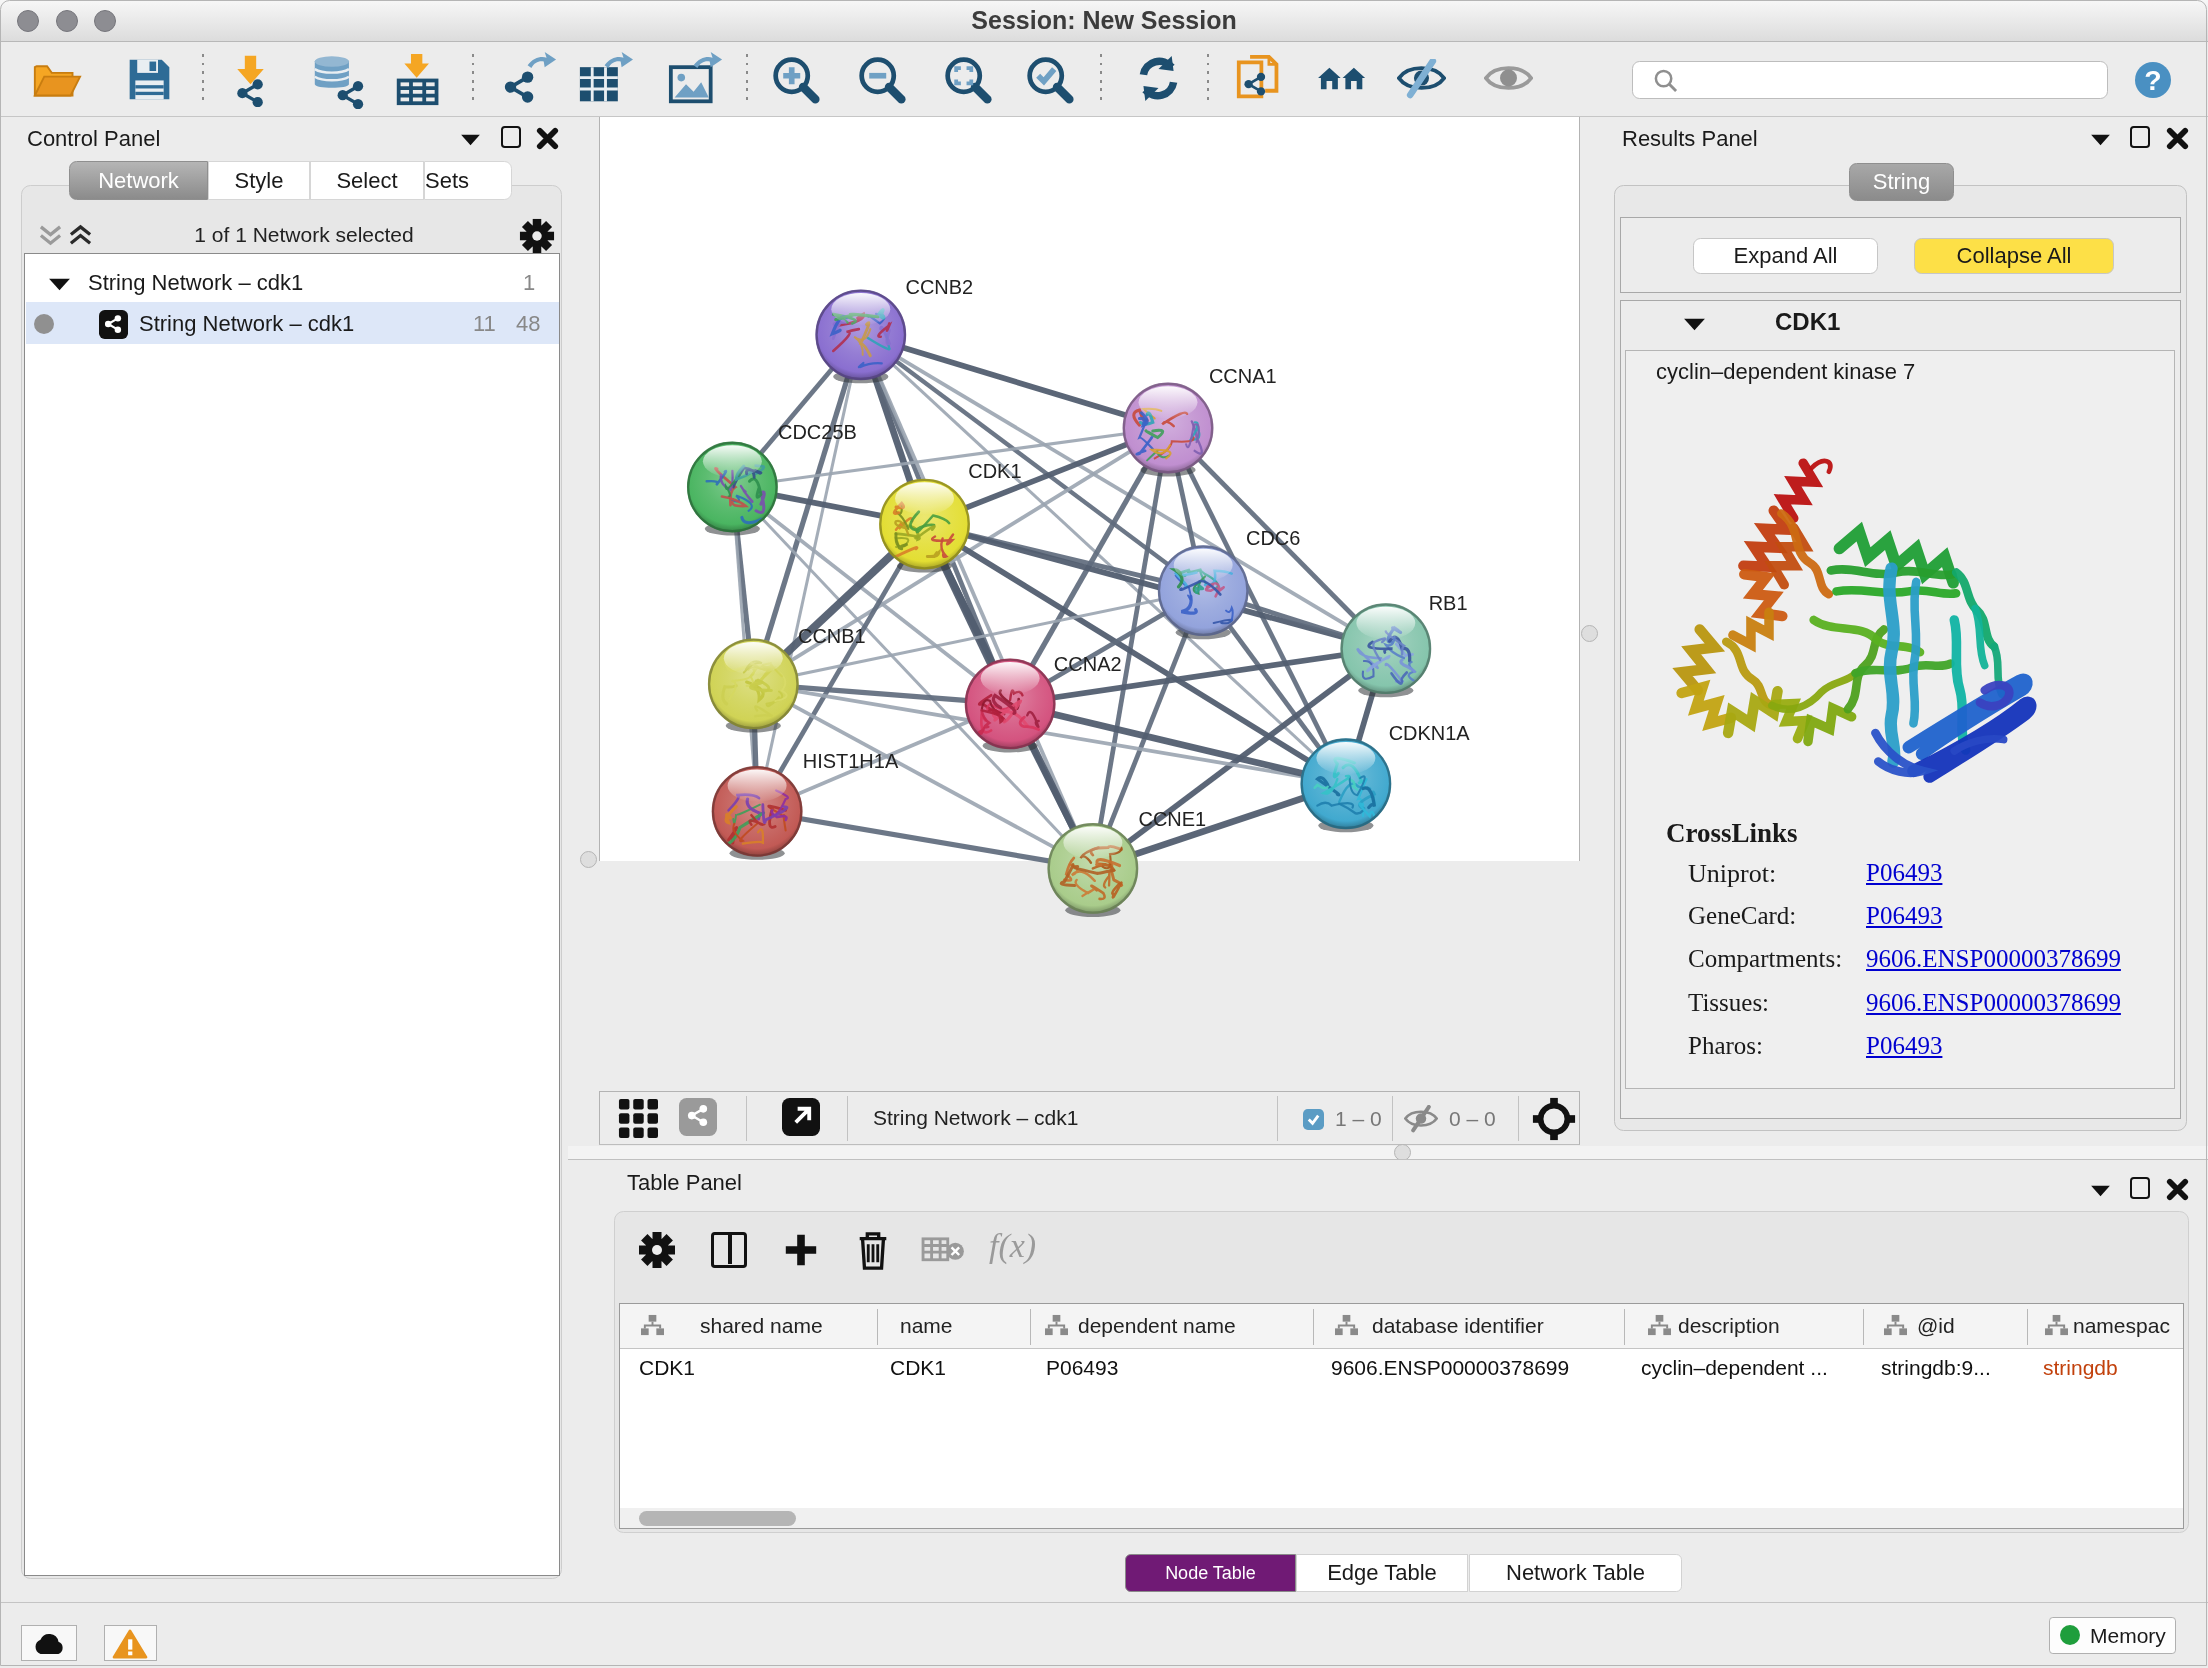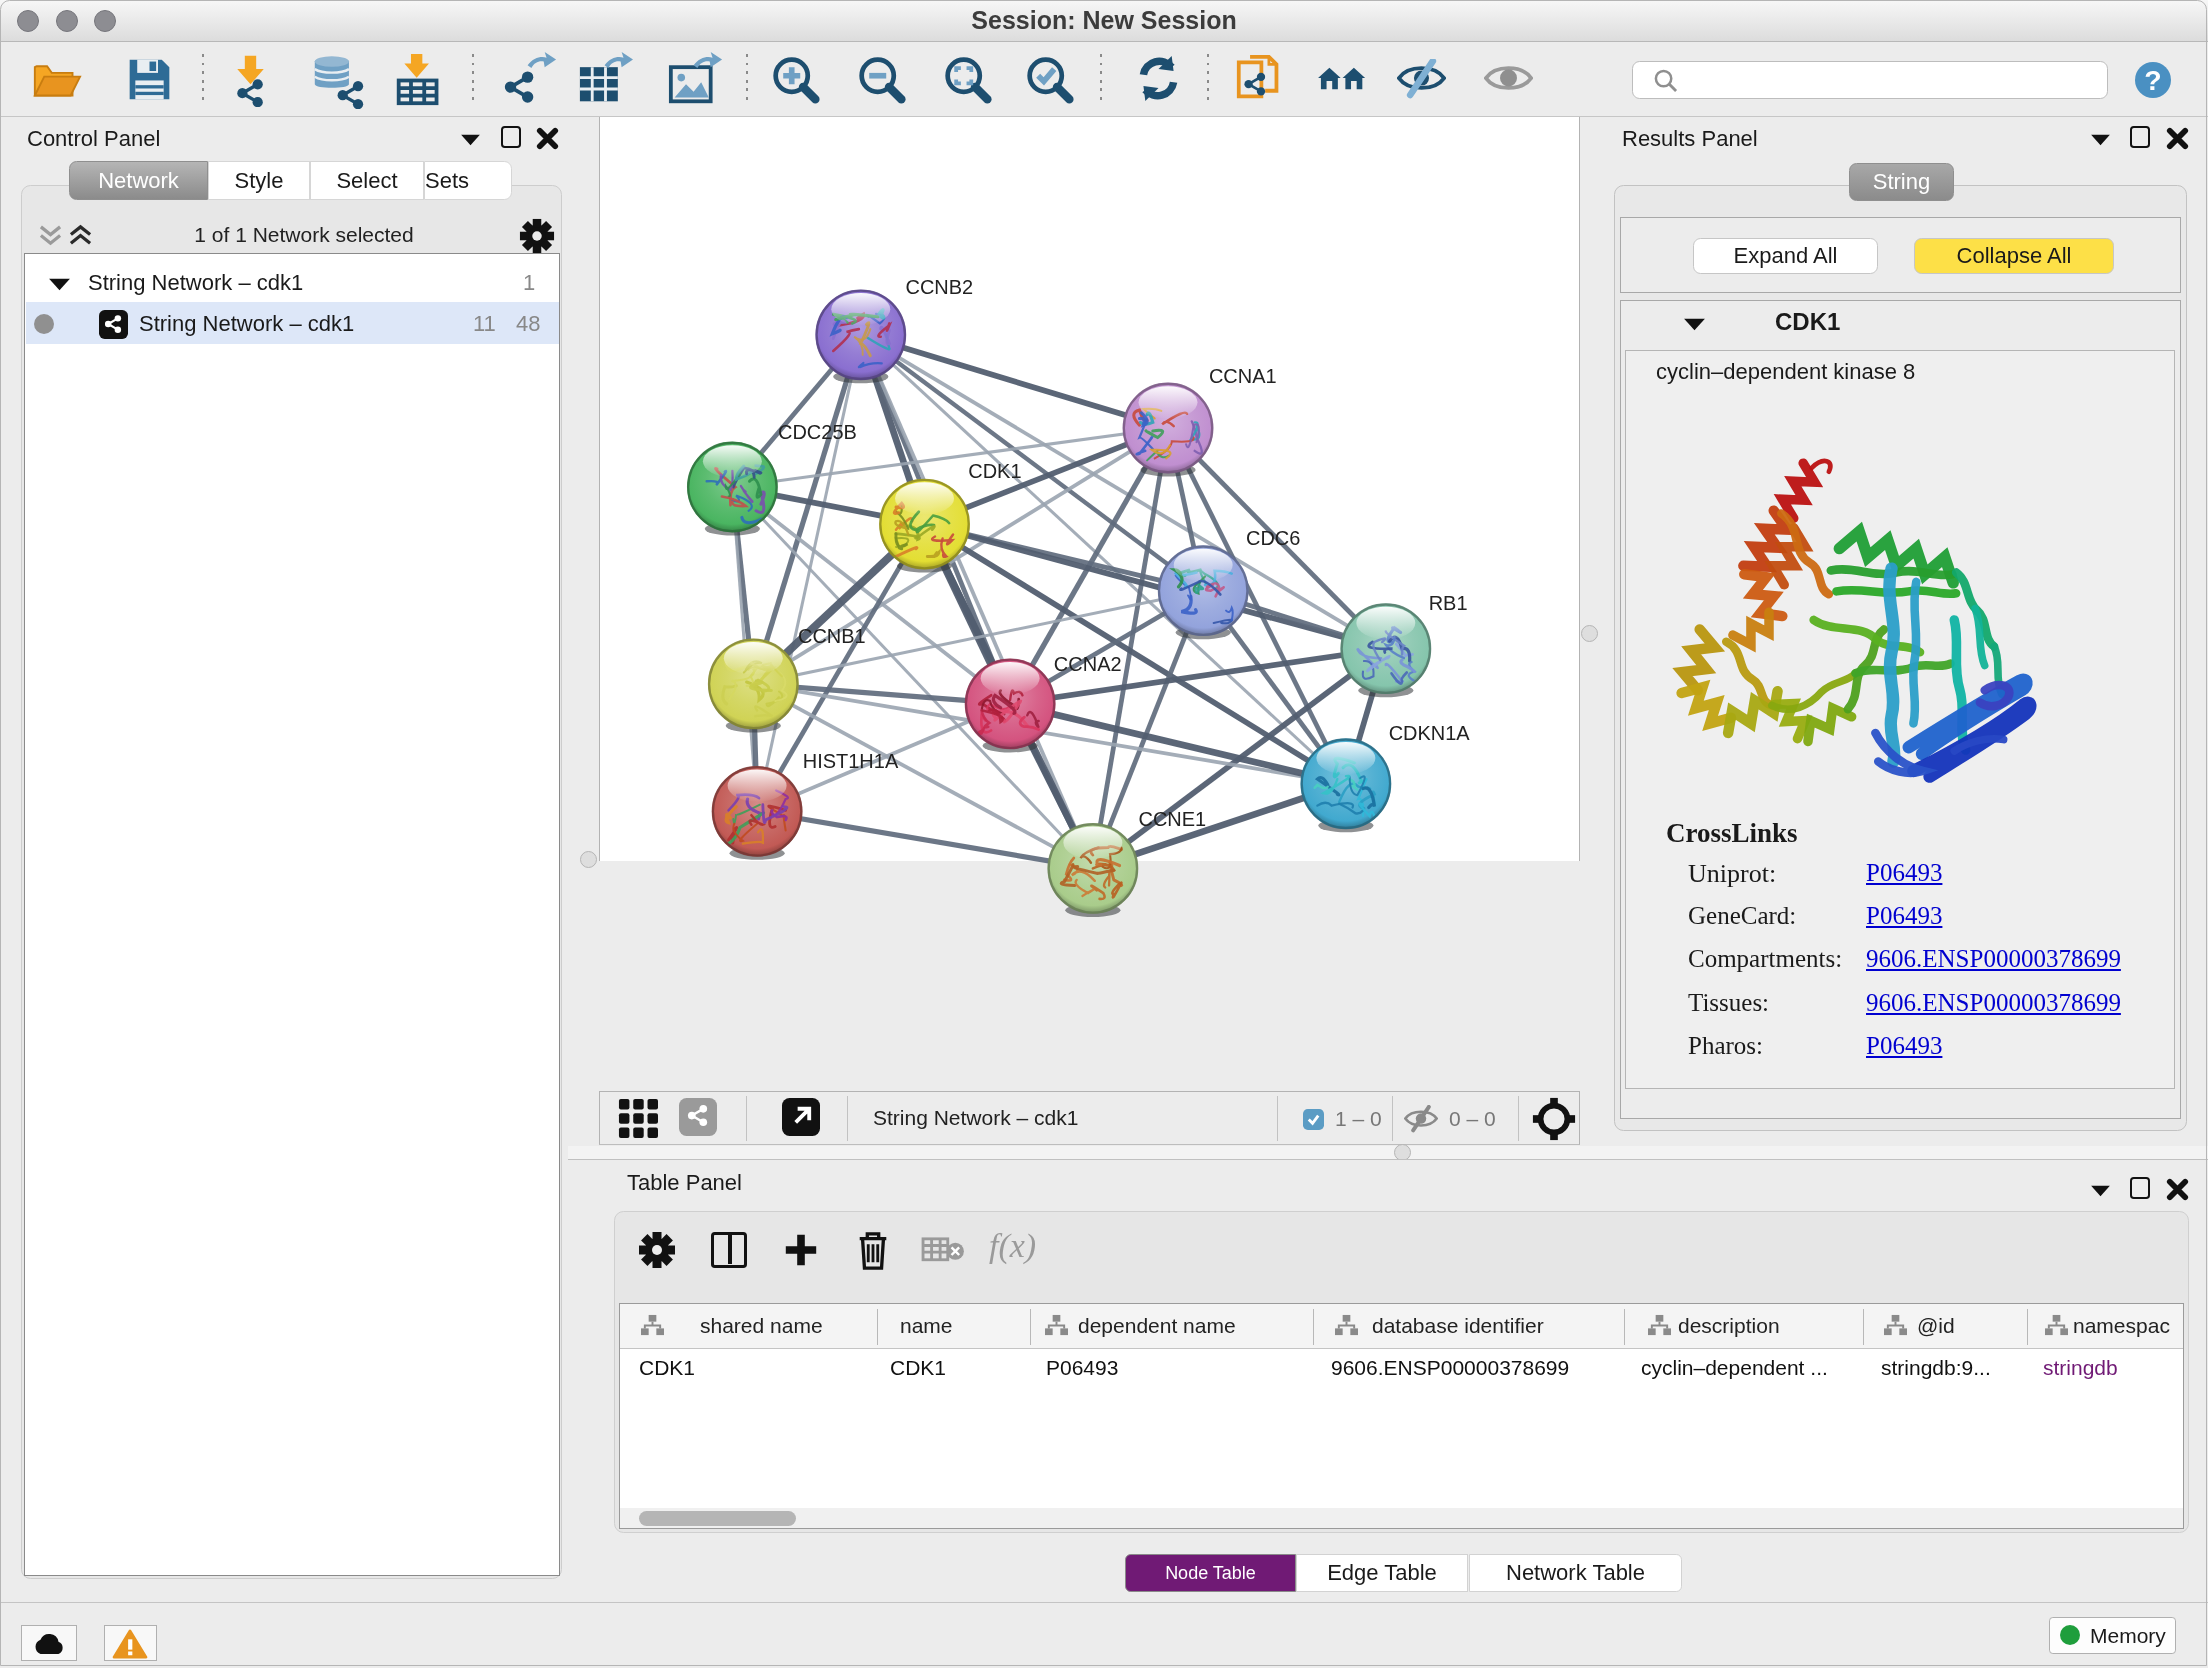--- a/index.html
+++ b/index.html
@@ -693,21 +693,21 @@
 <div class="abs" style="left:1849px;top:163px;width:105px;height:38px;background:linear-gradient(#a8a8a8,#8b8b8b);border:1px solid #8f8f8f;border-radius:7.6px;color:#fff;font-size:22px;text-align:center;line-height:36px">String</div>
 <div class="abs" style="left:1620px;top:217px;width:561px;height:76px;background:#ececec;border:1px solid #a8a8a8"></div>
 <div class="abs" style="left:1693px;top:238px;width:185px;height:36px;background:#fff;border:1px solid #c6c6c6;border-radius:7.6px;font-size:22px;text-align:center;line-height:34px">Expand All</div>
 <div class="abs" style="left:1914px;top:238px;width:200px;height:36px;background:#fde047;border:1px solid #c6c6c6;border-radius:7.6px;font-size:22px;text-align:center;line-height:34px">Collapse All</div>
 <div class="abs" style="left:1620px;top:300px;width:561px;height:819px;background:#ececec;border:1px solid #a8a8a8"></div>
 <svg class="abs" style="left:1682px;top:316px" width="25" height="17" viewBox="0 0 26 18">
     <path d="M2 3 L24 3 L13 15 Z" fill="#111"></path>
   </svg>
 <div class="abs" style="left:1775px;top:308px;font-size:24px;font-weight:bold">CDK1</div>
 <div class="abs" style="left:1625px;top:350px;width:550px;height:739px;background:#efefef;border:1px solid #b5b5b5"></div>
-<div class="abs" style="left:1656px;top:359px;font-size:22px">cyclin–dependent kinase 8</div>
+<div class="abs" style="left:1656px;top:359px;font-size:22px">cyclin–dependent kinase 7</div>
 <svg class="abs" style="left:1669px;top:447px" width="371" height="342" viewBox="0 0 390 360">
     <path d="M141 17 L153 37 L130 36 L142 56 L119 55 L131 75" fill="none" stroke="#bb1111" stroke-width="10" stroke-linecap="round" stroke-opacity="0.95"></path>
     <path d="M150 22 C162 10 174 14 168 26" fill="none" stroke="#bb1111" stroke-width="5" stroke-linecap="round" stroke-opacity="0.95"></path>
     <path d="M110 67 L124 87 L100 86 L114 106 L89 105 L103 126 L78 125" fill="none" stroke="#c23d10" stroke-width="11" stroke-linecap="round" stroke-opacity="0.95"></path>
     <path d="M131 85 L143 105 L120 105 L132 125 L109 125 L121 145" fill="none" stroke="#c24d10" stroke-width="10" stroke-linecap="round" stroke-opacity="0.95"></path>
     <path d="M79 134 L102 137 L88 155 L110 157 L96 175 L119 178" fill="none" stroke="#cc5b12" stroke-width="11" stroke-linecap="round" stroke-opacity="0.95"></path>
     <path d="M118 70 C140 85 128 110 148 122 C162 130 155 148 168 155" fill="none" stroke="#cc6a12" stroke-width="9" stroke-linecap="round" stroke-opacity="0.95"></path>
     <path d="M105 174 L105 196 L86 186 L86 208 L67 198" fill="none" stroke="#c87f10" stroke-width="10" stroke-linecap="round" stroke-opacity="0.95"></path>
     <path d="M32 192 L48 211 L23 214 L39 234 L14 237 L30 256" fill="none" stroke="#b8960f" stroke-width="11" stroke-linecap="round" stroke-opacity="0.95"></path>
     <path d="M13 259 L35 253 L28 275 L50 269 L43 291 L65 285" fill="none" stroke="#c2a312" stroke-width="11" stroke-linecap="round" stroke-opacity="0.95"></path>
@@ -836,21 +836,21 @@
 <div class="abs" style="left:1313px;top:1309px;width:1px;height:36px;background:#b8b8b8"></div>
 <div class="abs" style="left:1624px;top:1309px;width:1px;height:36px;background:#b8b8b8"></div>
 <div class="abs" style="left:1863px;top:1309px;width:1px;height:36px;background:#b8b8b8"></div>
 <div class="abs" style="left:2027px;top:1309px;width:1px;height:36px;background:#b8b8b8"></div>
 <div class="abs" style="left:639px;top:1356px;font-size:21px;color:#111">CDK1</div>
 <div class="abs" style="left:890px;top:1356px;font-size:21px;color:#111">CDK1</div>
 <div class="abs" style="left:1046px;top:1356px;font-size:21px;color:#111">P06493</div>
 <div class="abs" style="left:1331px;top:1356px;font-size:21px;color:#111">9606.ENSP00000378699</div>
 <div class="abs" style="left:1641px;top:1356px;font-size:21px;color:#111">cyclin–dependent ...</div>
 <div class="abs" style="left:1881px;top:1356px;font-size:21px;color:#111">stringdb:9...</div>
-<div class="abs" style="left:2043px;top:1356px;font-size:21px;color:#701a75">stringdb</div>
+<div class="abs" style="left:2043px;top:1356px;font-size:21px;color:#c2410c">stringdb</div>
 <div class="abs" style="left:620px;top:1508px;width:1563px;height:20px;background:#f0f0f0"></div>
 <div class="abs" style="left:639px;top:1511px;width:157px;height:15px;background:#b5b5b5;border-radius:7.6px"></div>
 <div class="abs" style="left:1125px;top:1554px;width:171px;height:38px;background:#701a75;border:1px solid #8a8a8a;border-radius:5.7px 0 0 5.7px;color:#fff;font-size:18px;text-align:center;line-height:36px">Node Table</div>
 <div class="abs" style="left:1296px;top:1554px;width:172px;height:38px;background:#fff;border:1px solid #d2d2d2;font-size:22px;text-align:center;line-height:36px">Edge Table</div>
 <div class="abs" style="left:1469px;top:1554px;width:213px;height:38px;background:#fff;border:1px solid #d2d2d2;border-radius:0 5.7px 5.7px 0;font-size:22px;text-align:center;line-height:36px">Network Table</div>
 <div class="abs" style="left:0;top:1602px;width:2208px;height:67px;background:#ececec;border-top:1px solid #c4c4c4"></div>
 <div class="abs" style="left:21px;top:1625px;width:56px;height:36px;background:#f8f8f8;border:1px solid #b0b0b0"></div>
 <svg class="abs" style="left:31px;top:1633px" width="36" height="23" viewBox="0 0 38 24">
     <path d="M10 22 A8 8 0 0 1 10 7 A10 10 0 0 1 29 9 A7 7 0 0 1 29 22 Z" fill="#111"></path>
   </svg>

